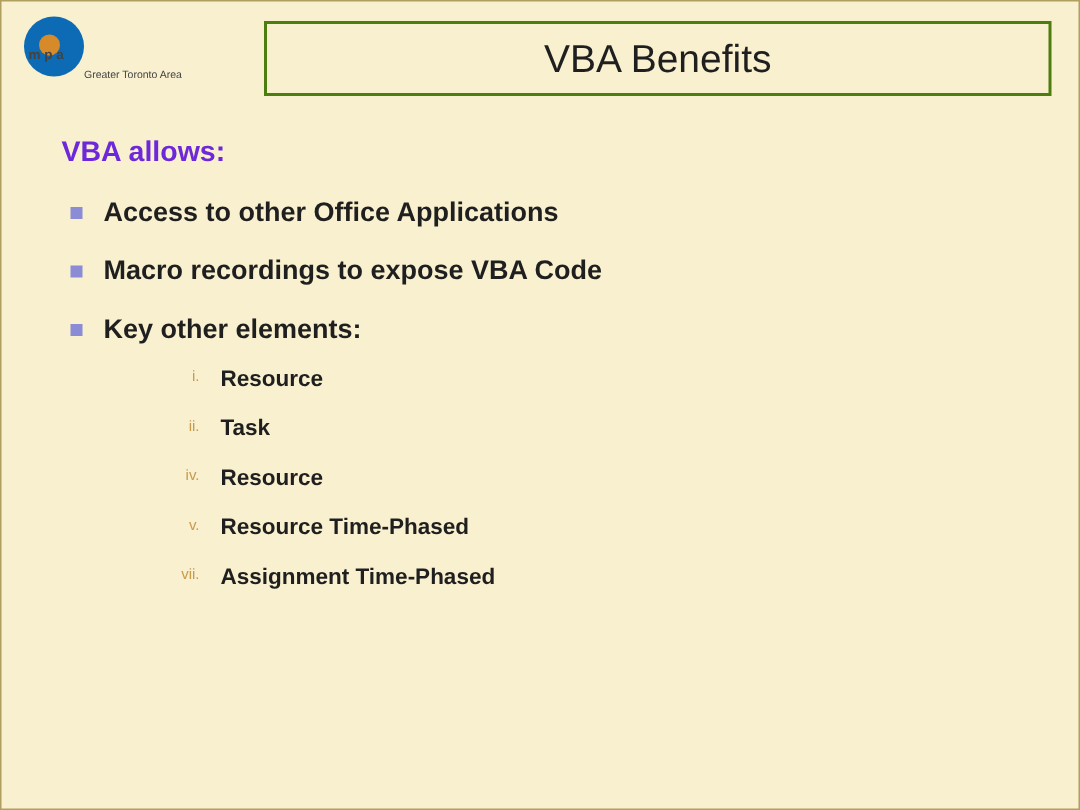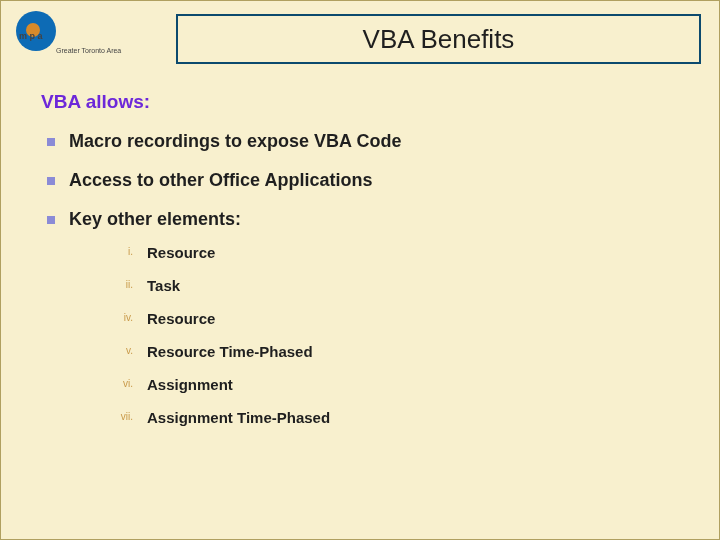--- a/index.html
+++ b/index.html
@@ -49,21 +49,21 @@
     top: 36px;
     font-size: 7px;
     color: #444;
   }
   .title-box {
     position: absolute;
     left: 175px;
     top: 13px;
     width: 525px;
     height: 50px;
-    border: 2px solid #0c4a6e;
+    border: 2px solid #4d7c0f;
     background: #f8f0ce;
     display: flex;
     align-items: center;
     justify-content: center;
   }
   .title-box span {
     font-family: Verdana, sans-serif;
     font-size: 26px;
     color: #1f1f1f;
   }
@@ -131,27 +131,26 @@
   <div class="logo-sub">Greater Toronto Area</div>
 </div>
 
 <div class="title-box">
   <span>VBA Benefits</span>
 </div>
 
 <div class="content">
   <div class="intro">VBA allows:</div>
   <ul class="bullets">
+    <li><span>Access to other Office Applications</span></li>
     <li><span>Macro recordings to expose VBA Code</span></li>
-    <li><span>Access to other Office Applications</span></li>
     <li>
       <span>Key other elements:</span>
       <ul class="sublist">
         <li><span class="roman">i.</span><span>Resource</span></li>
         <li><span class="roman">ii.</span><span>Task</span></li>
         <li><span class="roman">iv.</span><span>Resource</span></li>
         <li><span class="roman">v.</span><span>Resource Time-Phased</span></li>
-        <li><span class="roman">vi.</span><span>Assignment</span></li>
         <li><span class="roman">vii.</span><span>Assignment Time-Phased</span></li>
       </ul>
     </li>
   </ul>
 </div>
 
 </body></html>

